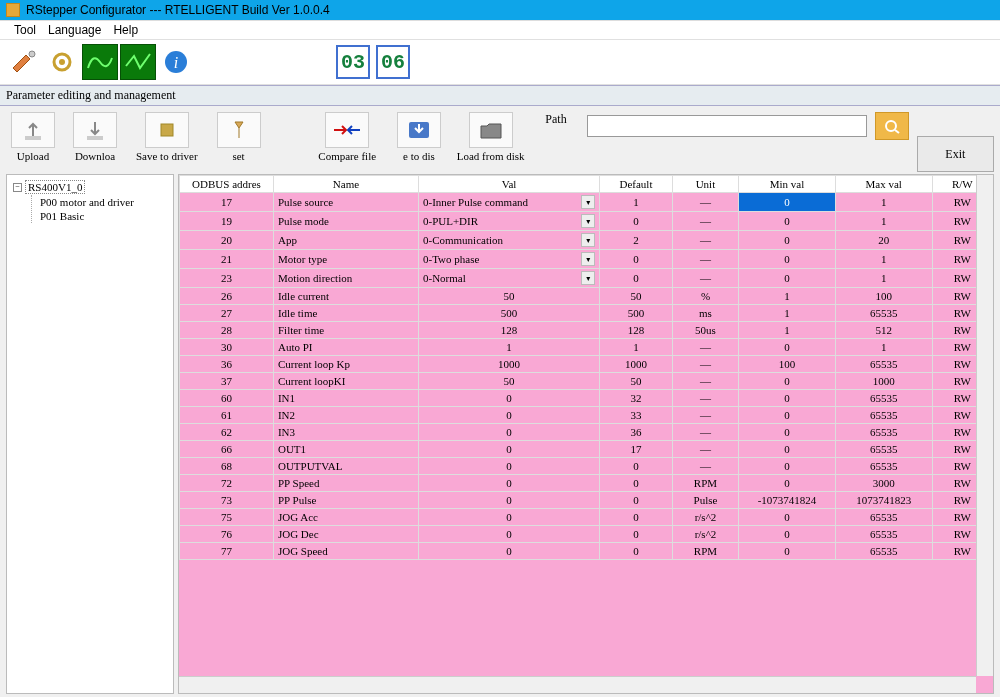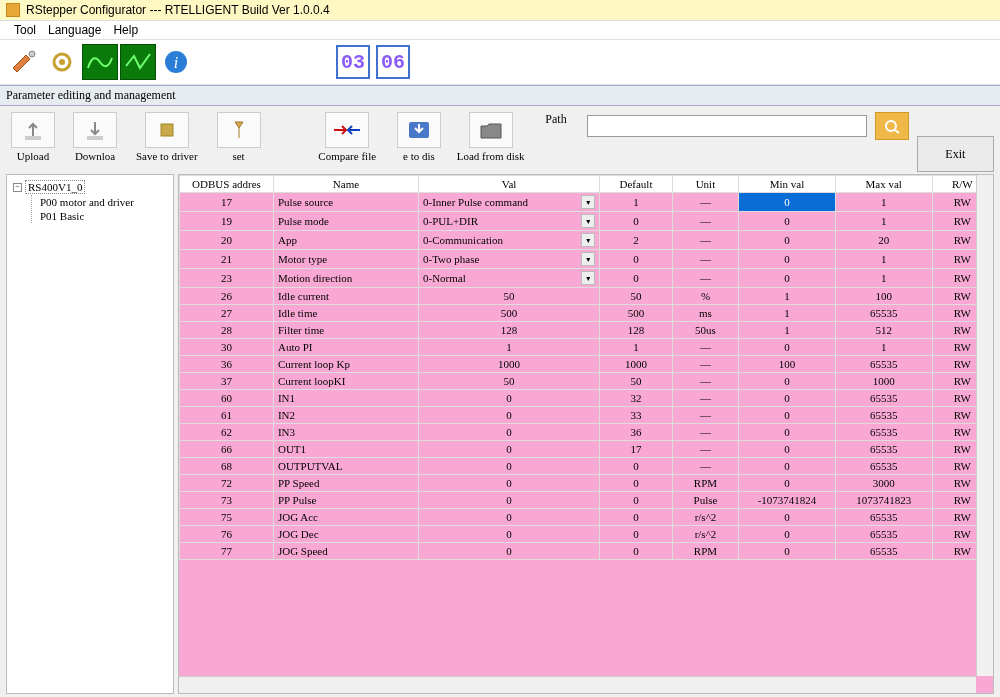--- a/index.html
+++ b/index.html
@@ -5,21 +5,21 @@
 * { box-sizing: border-box; margin: 0; padding: 0; }
 body {
   font-family: "SimSun", "Microsoft YaHei", sans-serif;
   font-size: 12px;
   background: #f0f0f0;
   width: 1000px;
   height: 697px;
   overflow: hidden;
 }
 .titlebar {
-  background: #fef9c3;
+  background: #0ea5e9;
   padding: 3px 6px;
   display: flex;
   align-items: center;
   gap: 6px;
   border-bottom: 1px solid #ddd;
 }
 .titlebar .app-icon {
   width: 14px; height: 14px;
   background: #e8a838;
   display: inline-block;
@@ -61,21 +61,21 @@
 .digit {
   width: 34px; height: 34px;
   background: #fff;
   border: 2px solid #4070d0;
   display: flex;
   align-items: center;
   justify-content: center;
   font-family: "Courier New", monospace;
   font-size: 20px;
   font-weight: bold;
-  color: #8b5cf6;
+  color: #15803d;
 }
 .section-header {
   background: #e6ecf0;
   border-top: 1px solid #aac;
   border-bottom: 1px solid #aac;
   padding: 2px 6px;
   font-family: "SimSun", serif;
 }
 .action-bar {
   background: #f0f0f0;

